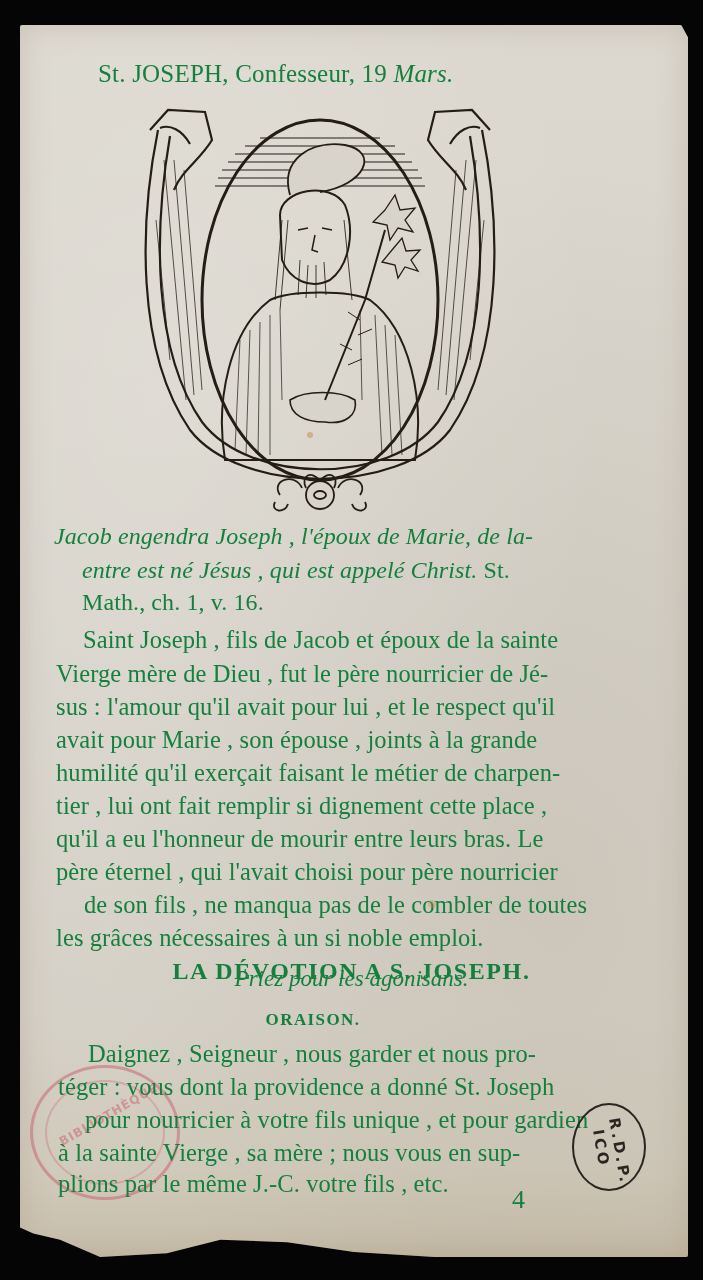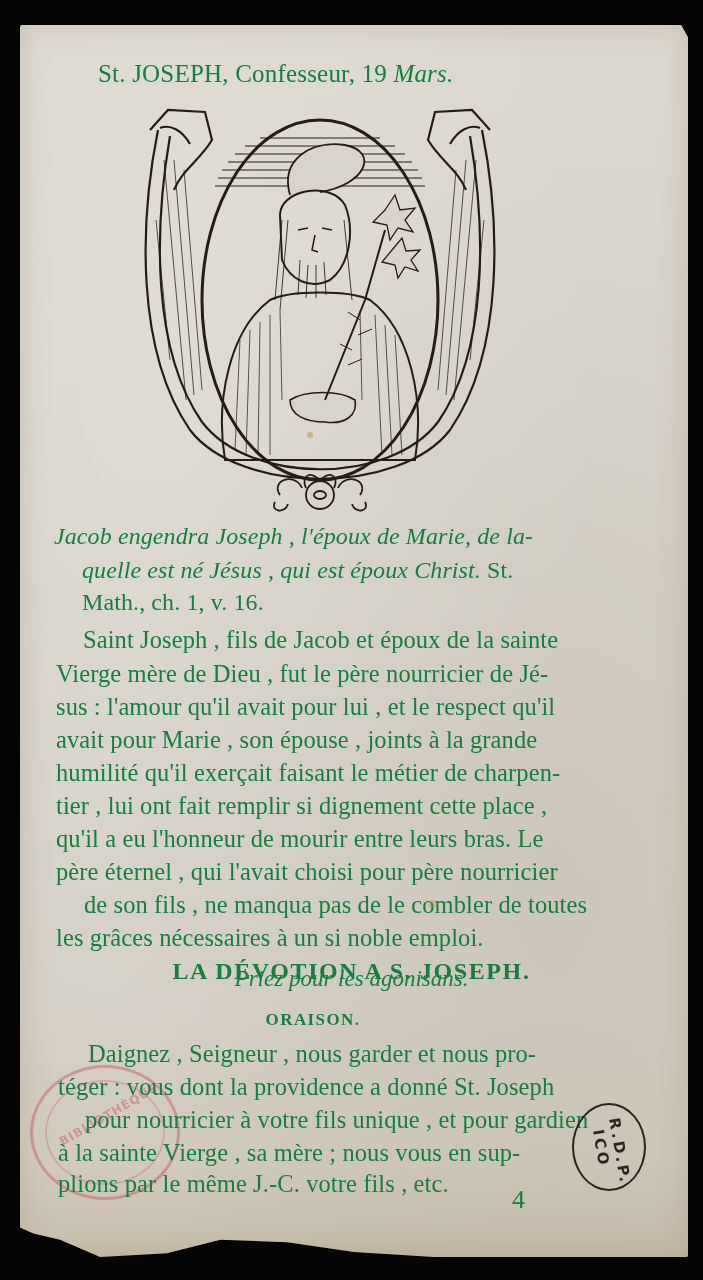--- a/index.html
+++ b/index.html
@@ -232,21 +232,21 @@
     <ellipse cx="190" cy="395" rx="6" ry="4"></ellipse>
     <path d="M176 388 C 170 375, 182 370, 190 381 C 198 370, 210 375, 204 388" fill="none"></path>
     <path d="M145 402 C 140 412, 155 414, 158 404" fill="none"></path>
     <path d="M235 402 C 240 412, 225 414, 222 404" fill="none"></path>
   </g>
 
   <circle cx="180" cy="335" r="3" fill="rgba(190,140,70,0.5)" stroke="none"></circle>
 </svg>
 
 <div class="line caption" style="left:54px; top:523px;">Jacob engendra Joseph , l'époux de Marie, de la-</div>
-<div class="line caption" style="left:82px; top:557px;"><span>quelle est né Jésus , qui est époux Christ.</span> <span style="font-style:normal;">St.</span></div>
+<div class="line caption" style="left:82px; top:557px;"><span>entre est né Jésus , qui est appelé Christ.</span> <span style="font-style:normal;">St.</span></div>
 <div class="line caption" style="left:82px; top:589px; font-style:normal;">Math., ch. 1, v. 16.</div>
 
 <div class="line body" style="left:83px; top:626px;">Saint Joseph , fils de Jacob et époux de la sainte</div>
 <div class="line body" style="left:56px; top:660px;">Vierge mère de Dieu , fut le père nourricier de Jé-</div>
 <div class="line body" style="left:56px; top:693px;">sus : l'amour qu'il avait pour lui , et le respect qu'il</div>
 <div class="line body" style="left:56px; top:726px;">avait pour Marie , son épouse , joints à la grande</div>
 <div class="line body" style="left:56px; top:759px;">humilité qu'il exerçait faisant le métier de charpen-</div>
 <div class="line body" style="left:56px; top:792px;">tier , lui ont fait remplir si dignement cette place ,</div>
 <div class="line body" style="left:56px; top:825px;">qu'il a eu l'honneur de mourir entre leurs bras. Le</div>
 <div class="line body" style="left:56px; top:858px;">père éternel , qui l'avait choisi pour père nourricier</div>

